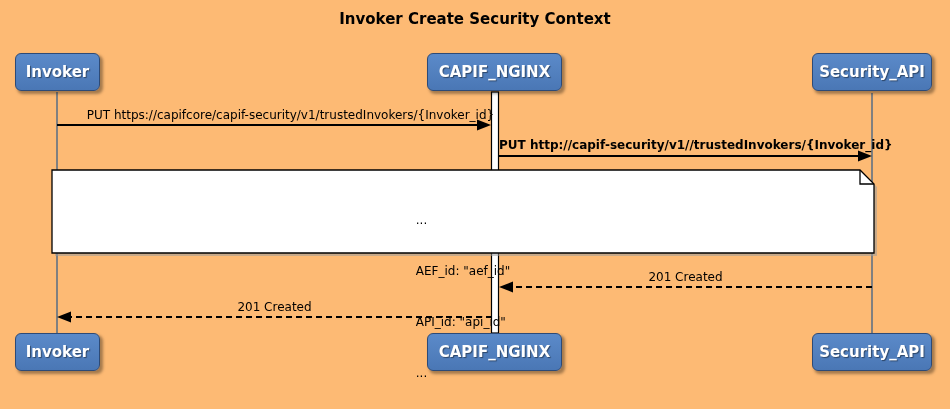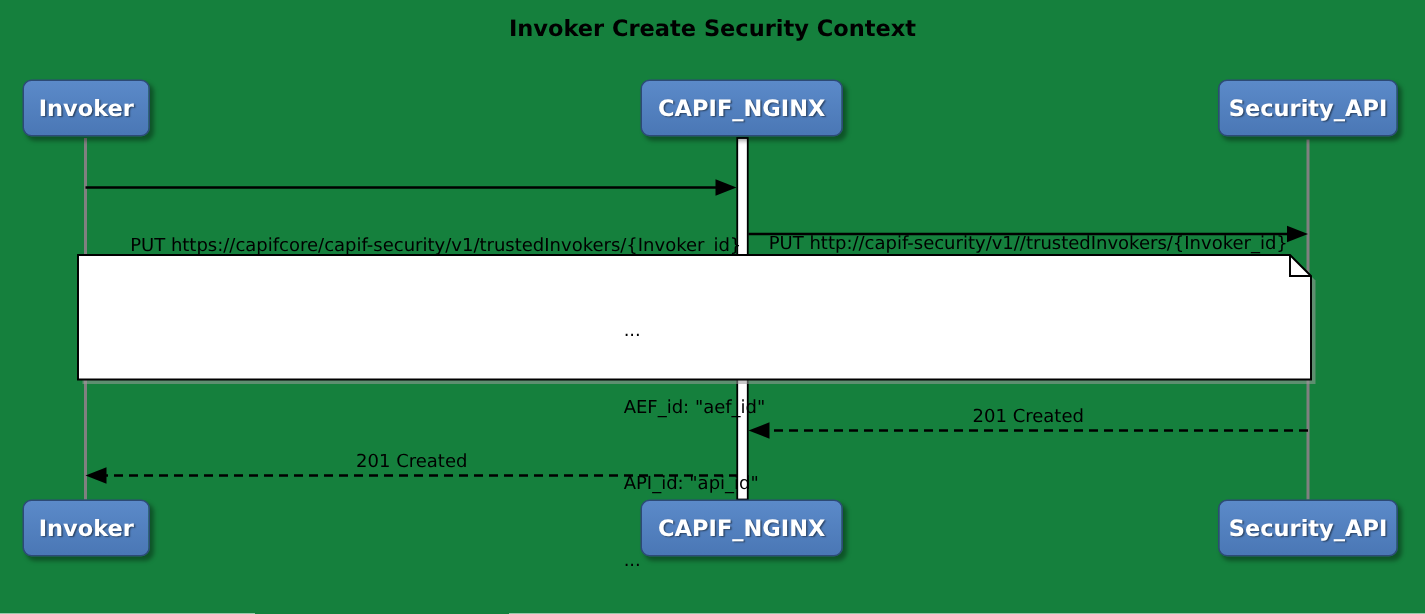--- a/index.html
+++ b/index.html
@@ -1,17 +1,17 @@
 <!DOCTYPE html>
 <html><head>
 <meta charset="utf-8">
 <style>
   html,body{margin:0;padding:0;background:#fff;}
   #stage{
-    position:relative;width:950px;height:409px;background:#15803d;overflow:hidden;
+    position:relative;width:950px;height:409px;background:#fdba74;overflow:hidden;
     font-family:"DejaVu Sans","Liberation Sans",sans-serif;color:#000;
   }
   .title{
     position:absolute;left:0;top:10px;width:950px;text-align:center;
     font-size:15px;font-weight:bold;
   }
   .pbox{
     position:absolute;height:38px;border-radius:6px;
     background:linear-gradient(#5b8ac9,#4a77b5);
     border:1px solid #2d4a76;
@@ -82,22 +82,22 @@
   <div class="pbox" style="left:15px;top:333px;width:85px;">
       <span>Invoker</span>
     </div>
   <div class="pbox" style="left:427px;top:333px;width:135px;">
       <span>CAPIF_NGINX</span>
     </div>
   <div class="pbox" style="left:812px;top:333px;width:120px;">
       <span>Security_API</span>
     </div>
 
-  <div class="msg" style="left:57px;top:108px;width:467px;margin-top:48px;">PUT https://capifcore/capif-security/v1/trustedInvokers/{Invoker_id}</div>
-  <div class="msg" style="left:499px;top:155px;width:373px;">PUT http://capif-security/v1//trustedInvokers/{Invoker_id}</div>
+  <div class="msg" style="left:57px;top:108px;width:467px;">PUT https://capifcore/capif-security/v1/trustedInvokers/{Invoker_id}</div>
+  <div class="msg" style="left:499px;top:138px;width:373px;font-weight:bold;">PUT http://capif-security/v1//trustedInvokers/{Invoker_id}</div>
   <div class="msg" style="left:499px;top:270px;width:373px;">201 Created</div>
   <div class="msg" style="left:57px;top:300px;width:435px;">201 Created</div>
 
   <div class="notetext">
     <div class="inner">
       <div>...</div>
       <div>AEF_id: "aef_id"</div>
       <div>API_id: "api_id"</div>
       <div>...</div>
     </div>

